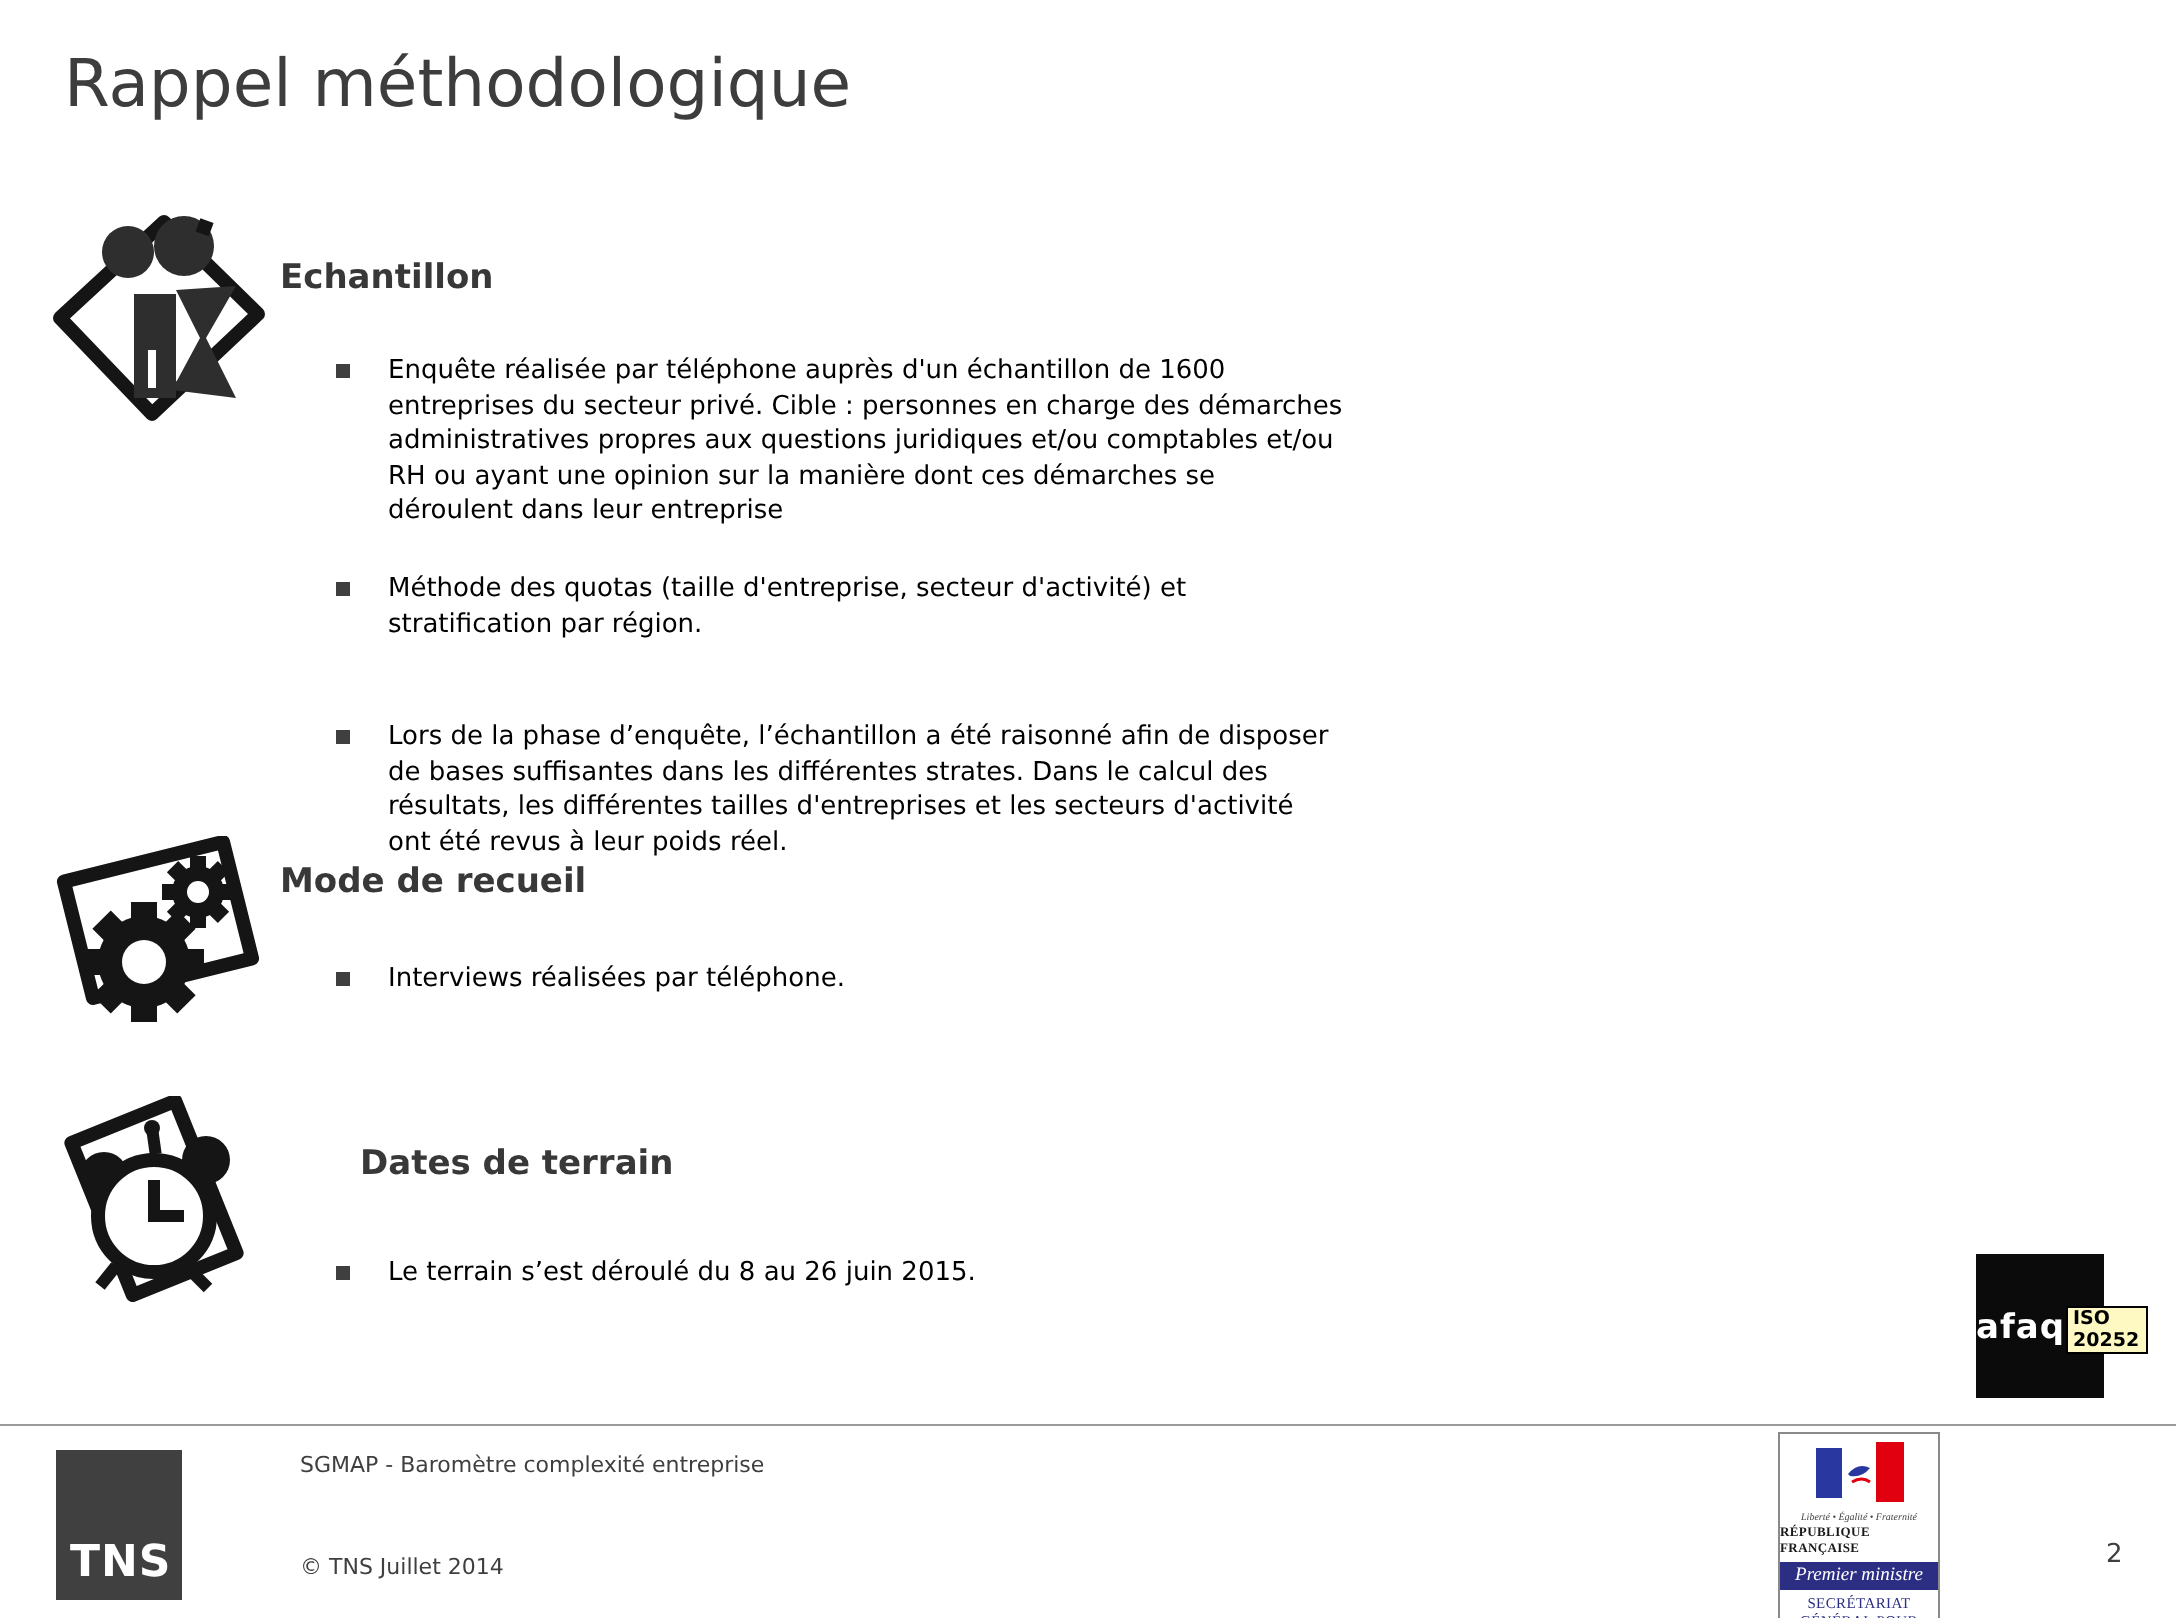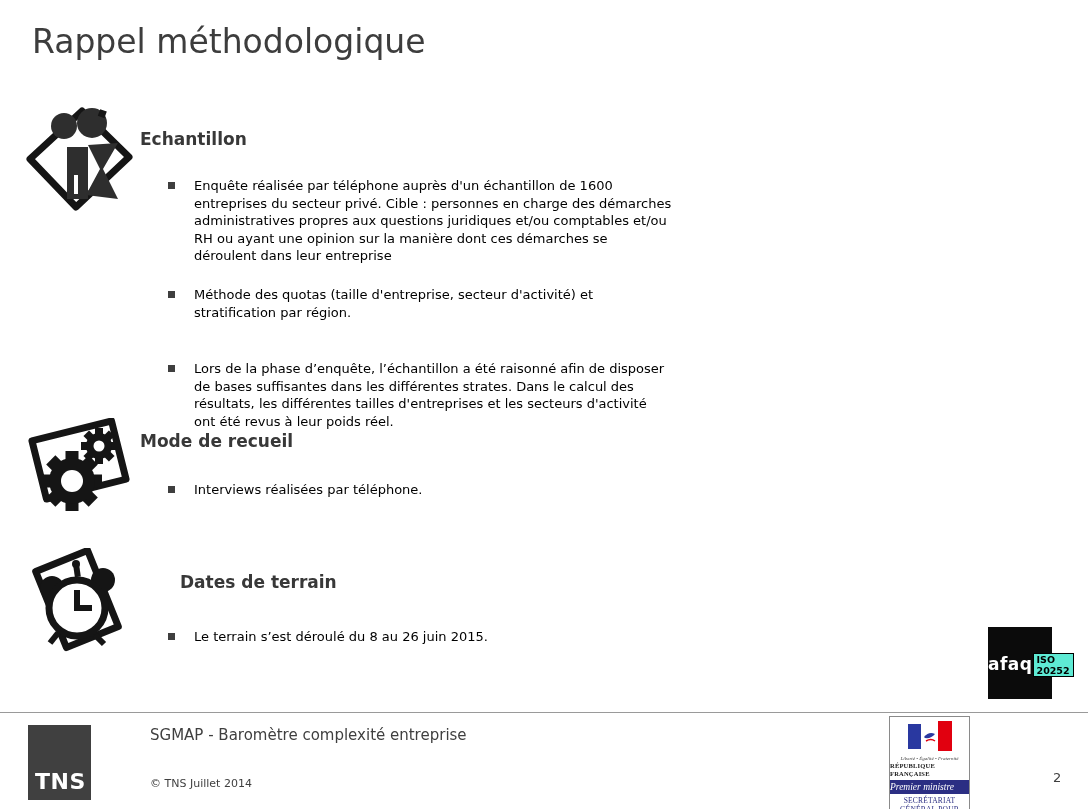--- a/index.html
+++ b/index.html
@@ -10,40 +10,40 @@
   .sec-heading{font-size:17px;font-weight:700;color:#383838;}
   .bullet-row{display:flex;align-items:flex-start;}
   .bullet-marker{flex:0 0 auto;width:7px;height:7px;background:#3f3f3f;margin-top:5px;margin-right:19px;}
   .bullet-text{font-size:13px;line-height:17.5px;color:#000000;}
   .w-wide{width:478px;}
   .w-narrow{width:300px;}
   
   .afaq{left:988px;top:627px;width:64px;height:72px;background:#0b0b0b;color:#fff;
         display:flex;flex-direction:row;align-items:center;padding-top:2px;box-sizing:border-box;}
   .afaq-brand{font-size:17px;font-weight:700;line-height:17px;letter-spacing:0.5px;}
-  .afaq-iso{background:#5eead4;color:#000;font-weight:700;font-size:9.5px;line-height:11px;
+  .afaq-iso{background:#fef9c3;color:#000;font-weight:700;font-size:9.5px;line-height:11px;
             padding:0 3px;margin-top:1px;border:1px solid #000;}
   .afaq-line{font-size:6px;line-height:7px;font-weight:700;margin-top:1px;}
   .afaq-divider{width:52px;border-top:1px solid #fff;margin-top:2px;}
   .afaq-foot{font-size:4.8px;line-height:8px;font-weight:700;letter-spacing:0.3px;}
   
   .footer-rule{left:0;top:712px;width:1088px;height:0;border-top:1px solid #9a9a9a;}
   .tns-logo{left:28px;top:725px;width:63px;height:75px;background:#404040;color:#fff;}
   .tns-logo span{position:absolute;left:7px;bottom:6px;font-size:22px;font-weight:700;letter-spacing:0.5px;}
-  .report-title{left:150px;top:726px;font-size:15px;color:#3f3f3f;}
+  .report-title{left:150px;top:726px;font-size:11px;color:#3f3f3f;}
   .copyright{left:150px;top:777px;font-size:11px;color:#3f3f3f;}
   .ref-code{left:744px;top:822px;font-size:14px;color:#3f3f3f;}
   .page-number{left:1053px;top:770px;font-size:13px;color:#3f3f3f;}
   
   .gov{left:889px;top:716px;width:81px;height:95px;background:#fff;border:1px solid #8a8a8a;
        box-sizing:border-box;display:flex;flex-direction:column;align-items:center;
        font-family:"Liberation Serif","DejaVu Serif",serif;}
   .gov-motto{font-size:5px;font-style:italic;color:#444;margin-top:1px;line-height:6px;}
   .gov-republic{font-size:6.5px;font-weight:700;color:#1a1a1a;line-height:8px;letter-spacing:0.2px;}
-  .gov-banner{width:100%;background:#2b2e83;color:#fff;text-align:left;font-style:italic;
+  .gov-banner{width:100%;background:#2b2e83;color:#fff;text-align:center;font-style:italic;
               font-size:9.5px;line-height:14px;margin-top:2px;}
   .gov-lines{color:#2b2e83;font-size:7.5px;line-height:9px;text-align:center;margin-top:2px;letter-spacing:0.2px;}
   .icon-box svg{display:block;}
 </style>
 </head>
 <body>
 
 <div class="page">
 
   <div class="abs slide-title">Rappel méthodologique</div>

